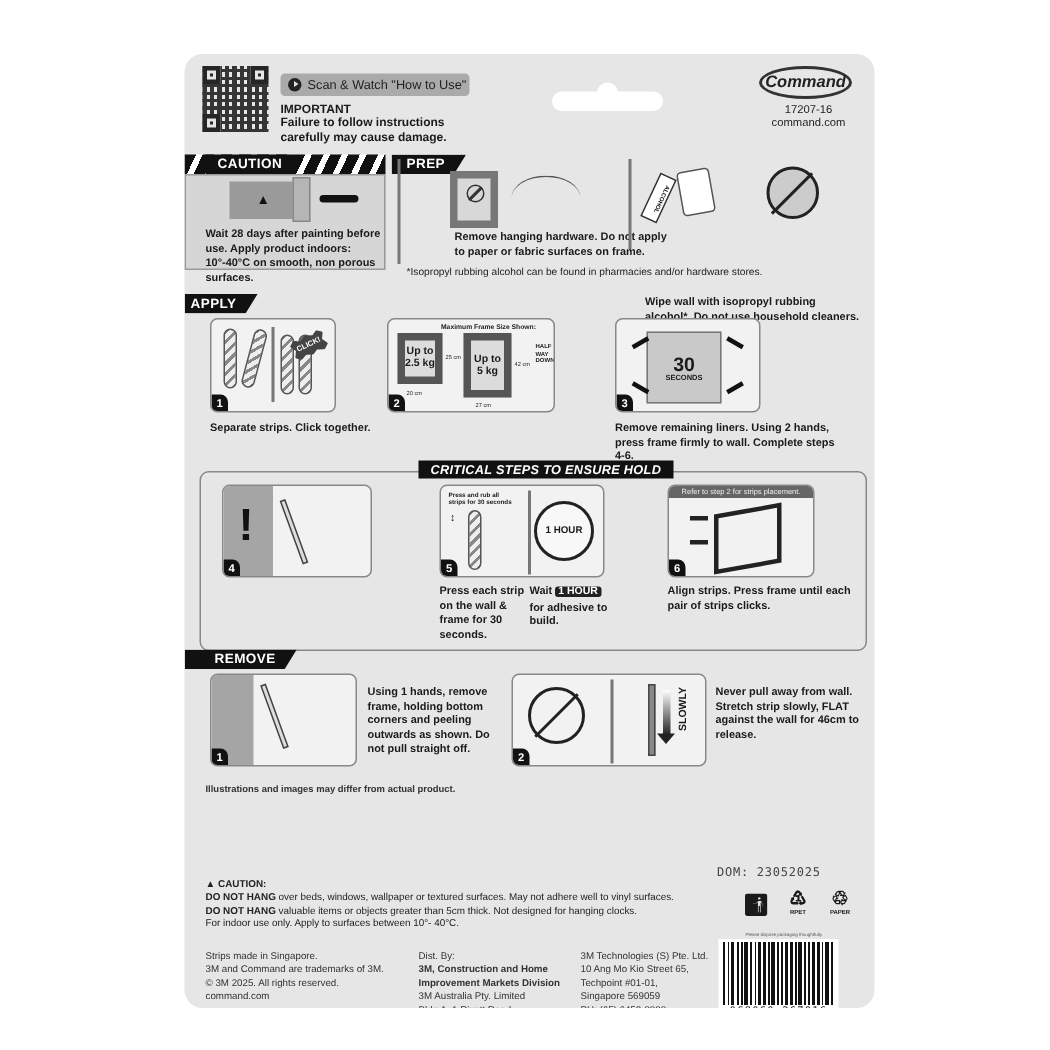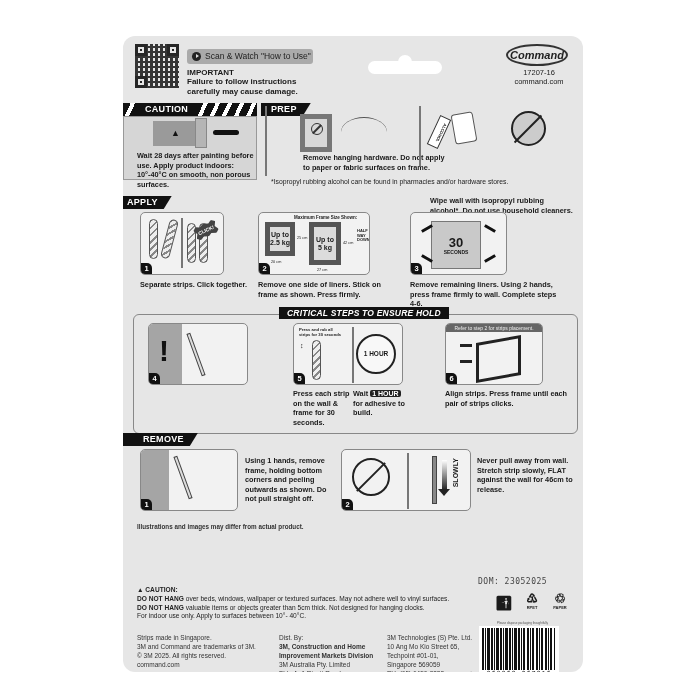--- a/index.html
+++ b/index.html
@@ -189,21 +189,20 @@
     <div class="dim" style="left:12px;top:47px">20 cm</div>
     <div class="dim" style="left:38px;top:23px">25 cm</div>
     <div class="frame-small" style="left:50px;top:9px;width:32px;height:43px">
       <span>Up to 5 kg</span>
     </div>
     <div class="dim" style="left:58px;top:55px">27 cm</div>
     <div class="dim" style="left:84px;top:28px">42 cm</div>
     <div class="half-label" style="left:98px;top:16px;width:12px">HALF WAY DOWN</div>
     <div class="step-badge">2</div>
   </div>
-  <div class="abs step-text" style="left:135px;top:244px;width:125px">Remove one side of liners. Stick on frame as shown. Press firmly.</div>
 
   <div class="abs panel" style="left:287px;top:176px;width:97px;height:63px">
     <div class="press-frame">
       <span class="big">30</span>
       <span class="small">SECONDS</span>
     </div>
     <div class="arrow-black" style="left:10px;top:14px;transform:rotate(-30deg)"></div>
     <div class="arrow-black" style="left:73px;top:14px;transform:rotate(30deg)"></div>
     <div class="arrow-black" style="left:10px;top:44px;transform:rotate(30deg)"></div>
     <div class="arrow-black" style="left:73px;top:44px;transform:rotate(-30deg)"></div>

